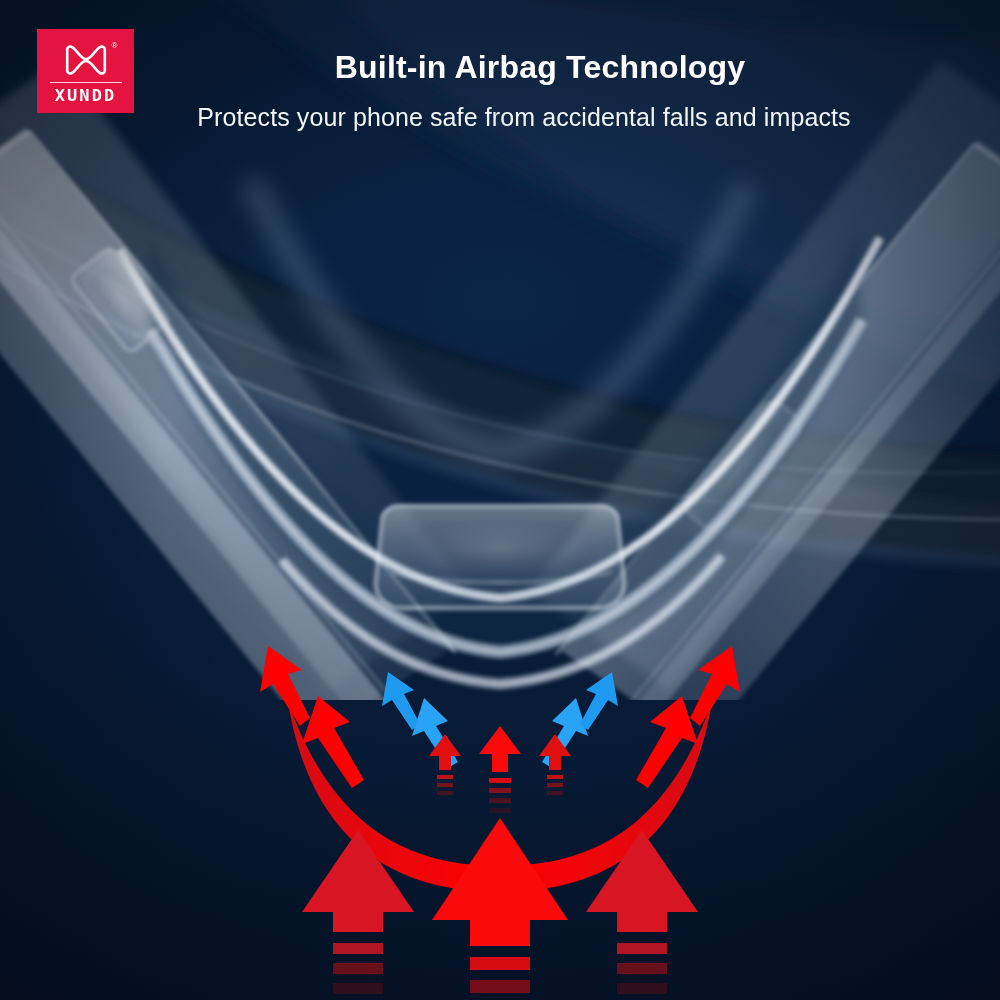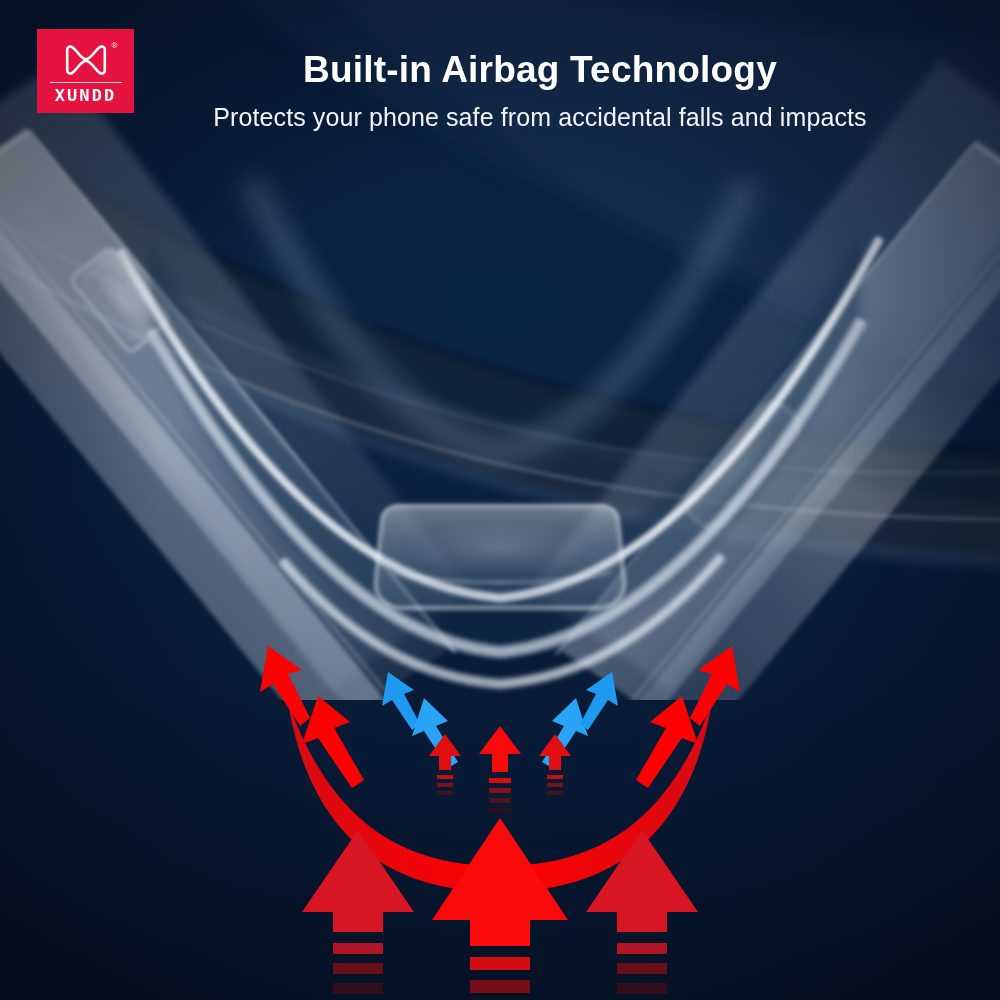--- a/index.html
+++ b/index.html
@@ -94,29 +94,29 @@
   }
 
   
   .headline {
     position: absolute;
     left: 150px;
     top: 50px;
     width: 780px;
     text-align: center;
     color: #ffffff;
-    font-size: 37px;
+    font-size: 32px;
     font-weight: 700;
     letter-spacing: 0.2px;
     line-height: 1.1;
     white-space: nowrap;
   }
   .subhead {
     position: absolute;
-    left: 120px;
+    left: 104px;
     top: 103px;
     width: 840px;
     text-align: center;
     color: #f2f5f9;
     font-size: 25px;
     font-weight: 400;
     letter-spacing: 0.1px;
     line-height: 1.15;
     white-space: nowrap;
   }

